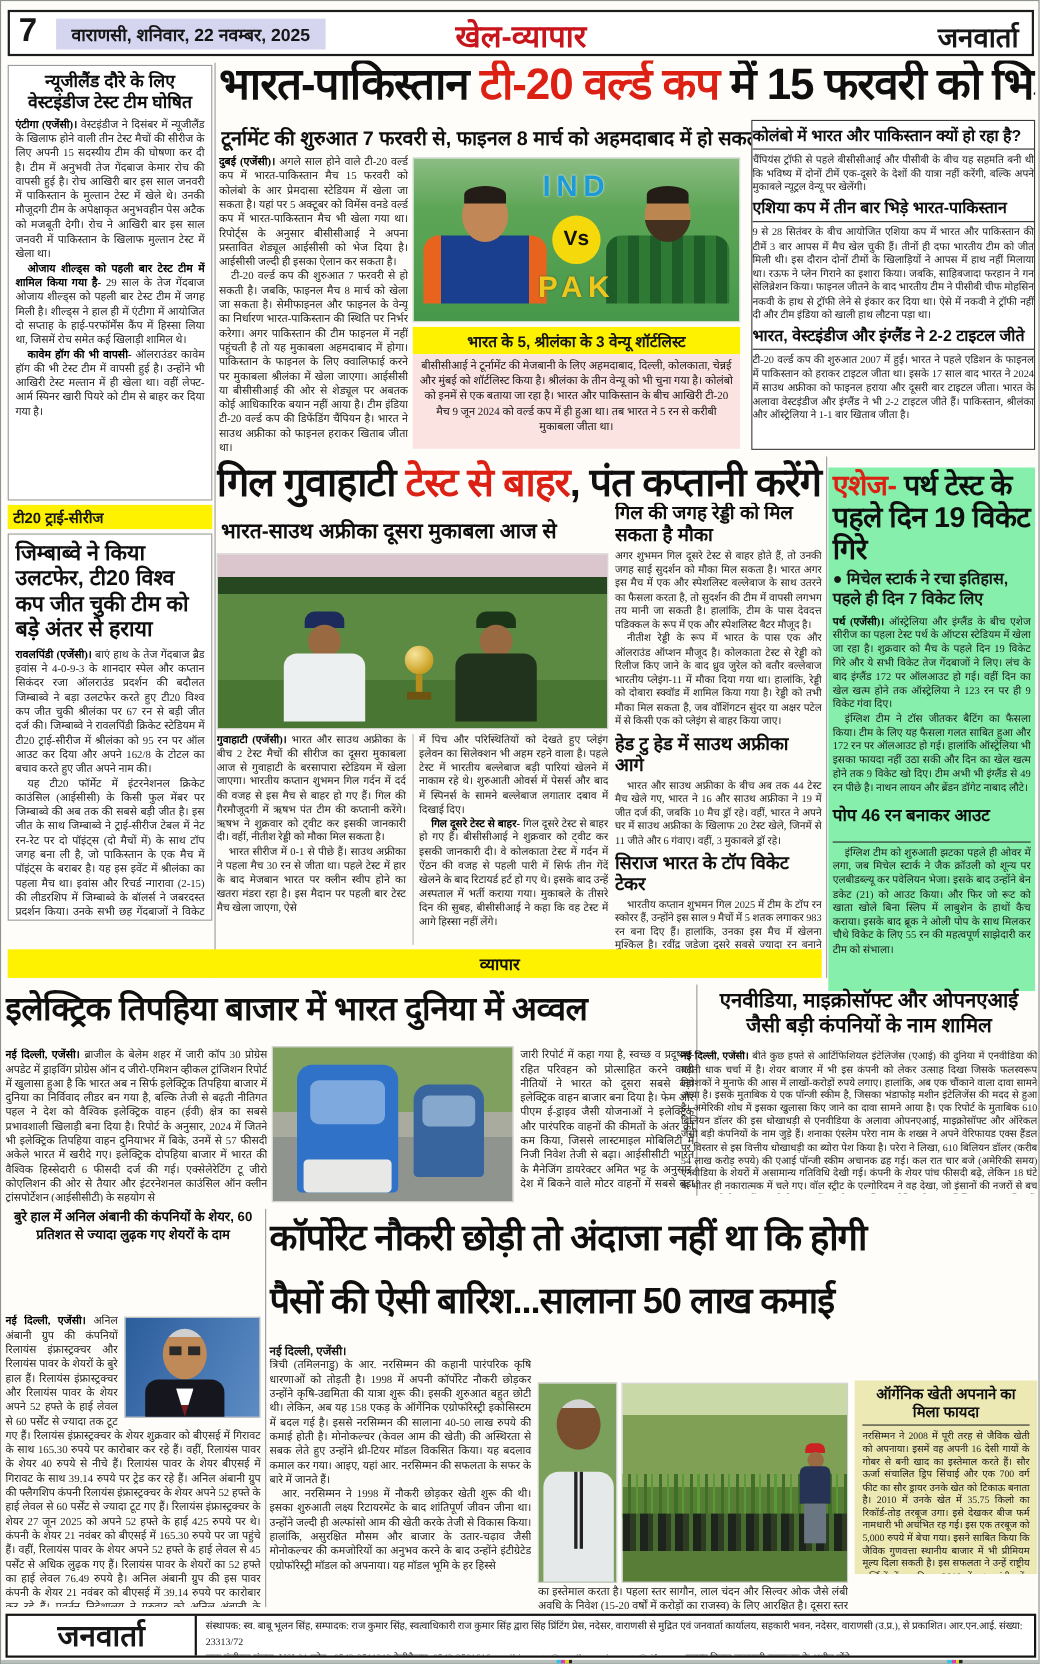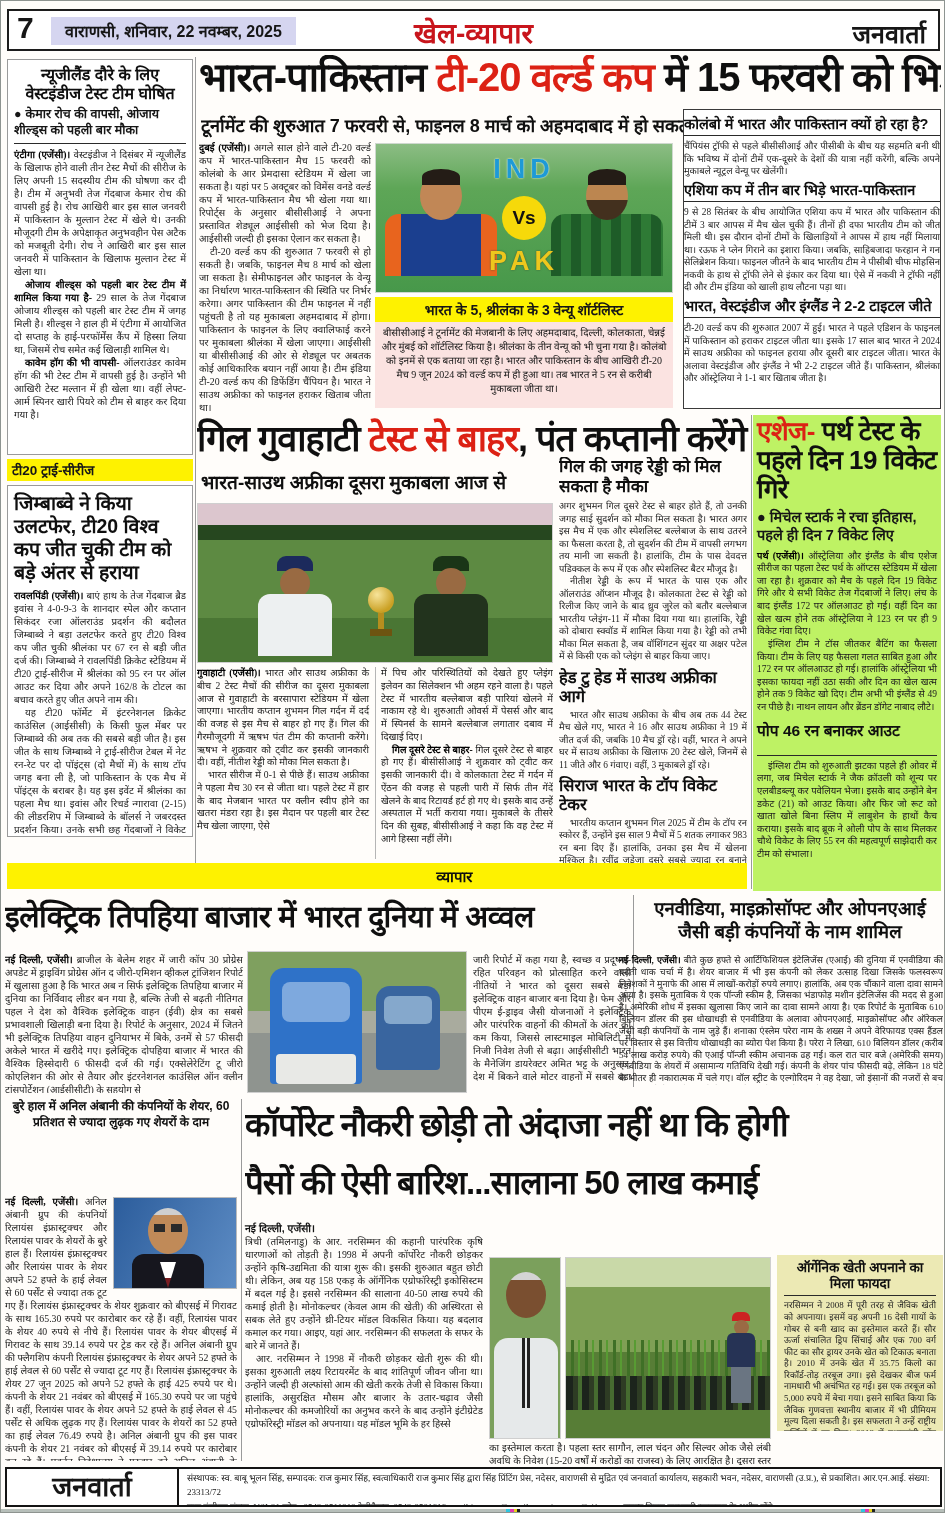--- a/index.html
+++ b/index.html
@@ -84,21 +84,21 @@
   .trophy .tbase { width:22px; height:7px; background:#6d5410; margin:0 auto; }
   .gillbody { left:196px; top:666px; width:356px; height:192px; column-count:2; column-gap:12px;
               column-rule:1px solid #b5b5b5; }
   .gillbody .bt { font-size:9.6px; }
 
   .reddy { left:558px; top:456px; width:188px; height:432px; }
   .reddyhead { font-size:17px; line-height:1.15; margin-bottom:4px; }
   .subhead2 { font-size:16.5px; line-height:1.15; margin:5px 0 3px; }
   .reddy .bt { font-size:9.4px; }
 
-  .ashes { left:752px; top:414px; width:188px; height:476px; background:#bef264; padding:2px 4px; }
+  .ashes { left:752px; top:424px; width:188px; height:476px; background:#86efac; padding:2px 4px; }
   .asheshl { font-size:26px; line-height:1.12; letter-spacing:-0.5px; margin-bottom:4px; }
   .ashbul { font-size:14.5px; font-weight:bold; font-family:"Liberation Sans",sans-serif; line-height:1.25; margin:2px 0 5px; }
   .popehead { font-size:15.5px; border-bottom:1.5px solid #2a2a2a; padding-bottom:14px; margin:5px 0 4px; }
   .ashes .bt { font-size:9.5px; }
 
   .vyaband { left:6px; top:862px; width:740px; height:26px; background:#fef200; }
   .vyaband span { position:absolute; left:58%; top:3px; font-size:15px; font-weight:bold;
                   font-family:"Liberation Sans",sans-serif; }
 
   
@@ -172,21 +172,20 @@
 
   <div class="abs hdr">
     <div class="abs pgnum">7</div>
     <div class="abs datebox">वाराणसी, शनिवार, 22 नवम्बर, 2025</div>
     <div class="abs sect">खेल-व्यापार</div>
     <div class="abs mastsm">जनवार्ता</div>
   </div>
 
   <div class="abs wibox clip">
     <div class="hl wihead">न्यूजीलैंड दौरे के लिए वेस्टइंडीज टेस्ट टीम घोषित</div>
-    <div class="wibullet"><span class="dot">●</span><span>केमार रोच की वापसी, ओजाय शील्ड्स को पहली बार मौका</span></div>
     <div class="bt">
       <p class="nod"><b>एंटीगा (एजेंसी)।</b><span> वेस्टइंडीज ने दिसंबर में न्यूजीलैंड के खिलाफ होने वाली तीन टेस्ट मैचों की सीरीज के लिए अपनी 15 सदस्यीय टीम की घोषणा कर दी है। टीम में अनुभवी तेज गेंदबाज केमार रोच की वापसी हुई है। रोच आखिरी बार इस साल जनवरी में पाकिस्तान के मुल्तान टेस्ट में खेले थे। उनकी मौजूदगी टीम के अपेक्षाकृत अनुभवहीन पेस अटैक को मजबूती देगी। रोच ने आखिरी बार इस साल जनवरी में पाकिस्तान के खिलाफ मुल्तान टेस्ट में खेला था।</span></p>
       <p><b>ओजाय शील्ड्स को पहली बार टेस्ट टीम में शामिल किया गया है-</b><span> 29 साल के तेज गेंदबाज ओजाय शील्ड्स को पहली बार टेस्ट टीम में जगह मिली है। शील्ड्स ने हाल ही में एंटीगा में आयोजित दो सप्ताह के हाई-परफॉर्मेंस कैंप में हिस्सा लिया था, जिसमें रोच समेत कई खिलाड़ी शामिल थे।</span></p>
       <p><b>कावेम हॉग की भी वापसी-</b><span> ऑलराउंडर कावेम हॉग की भी टेस्ट टीम में वापसी हुई है। उन्होंने भी आखिरी टेस्ट मल्तान में ही खेला था। वहीं लेफ्ट-आर्म स्पिनर खारी पियरे को टीम से बाहर कर दिया गया है।</span></p>
     </div>
   </div>
 
   <div class="abs tritag">टी20 ट्राई-सीरीज</div>
 
   <div class="abs zimbox clip">

